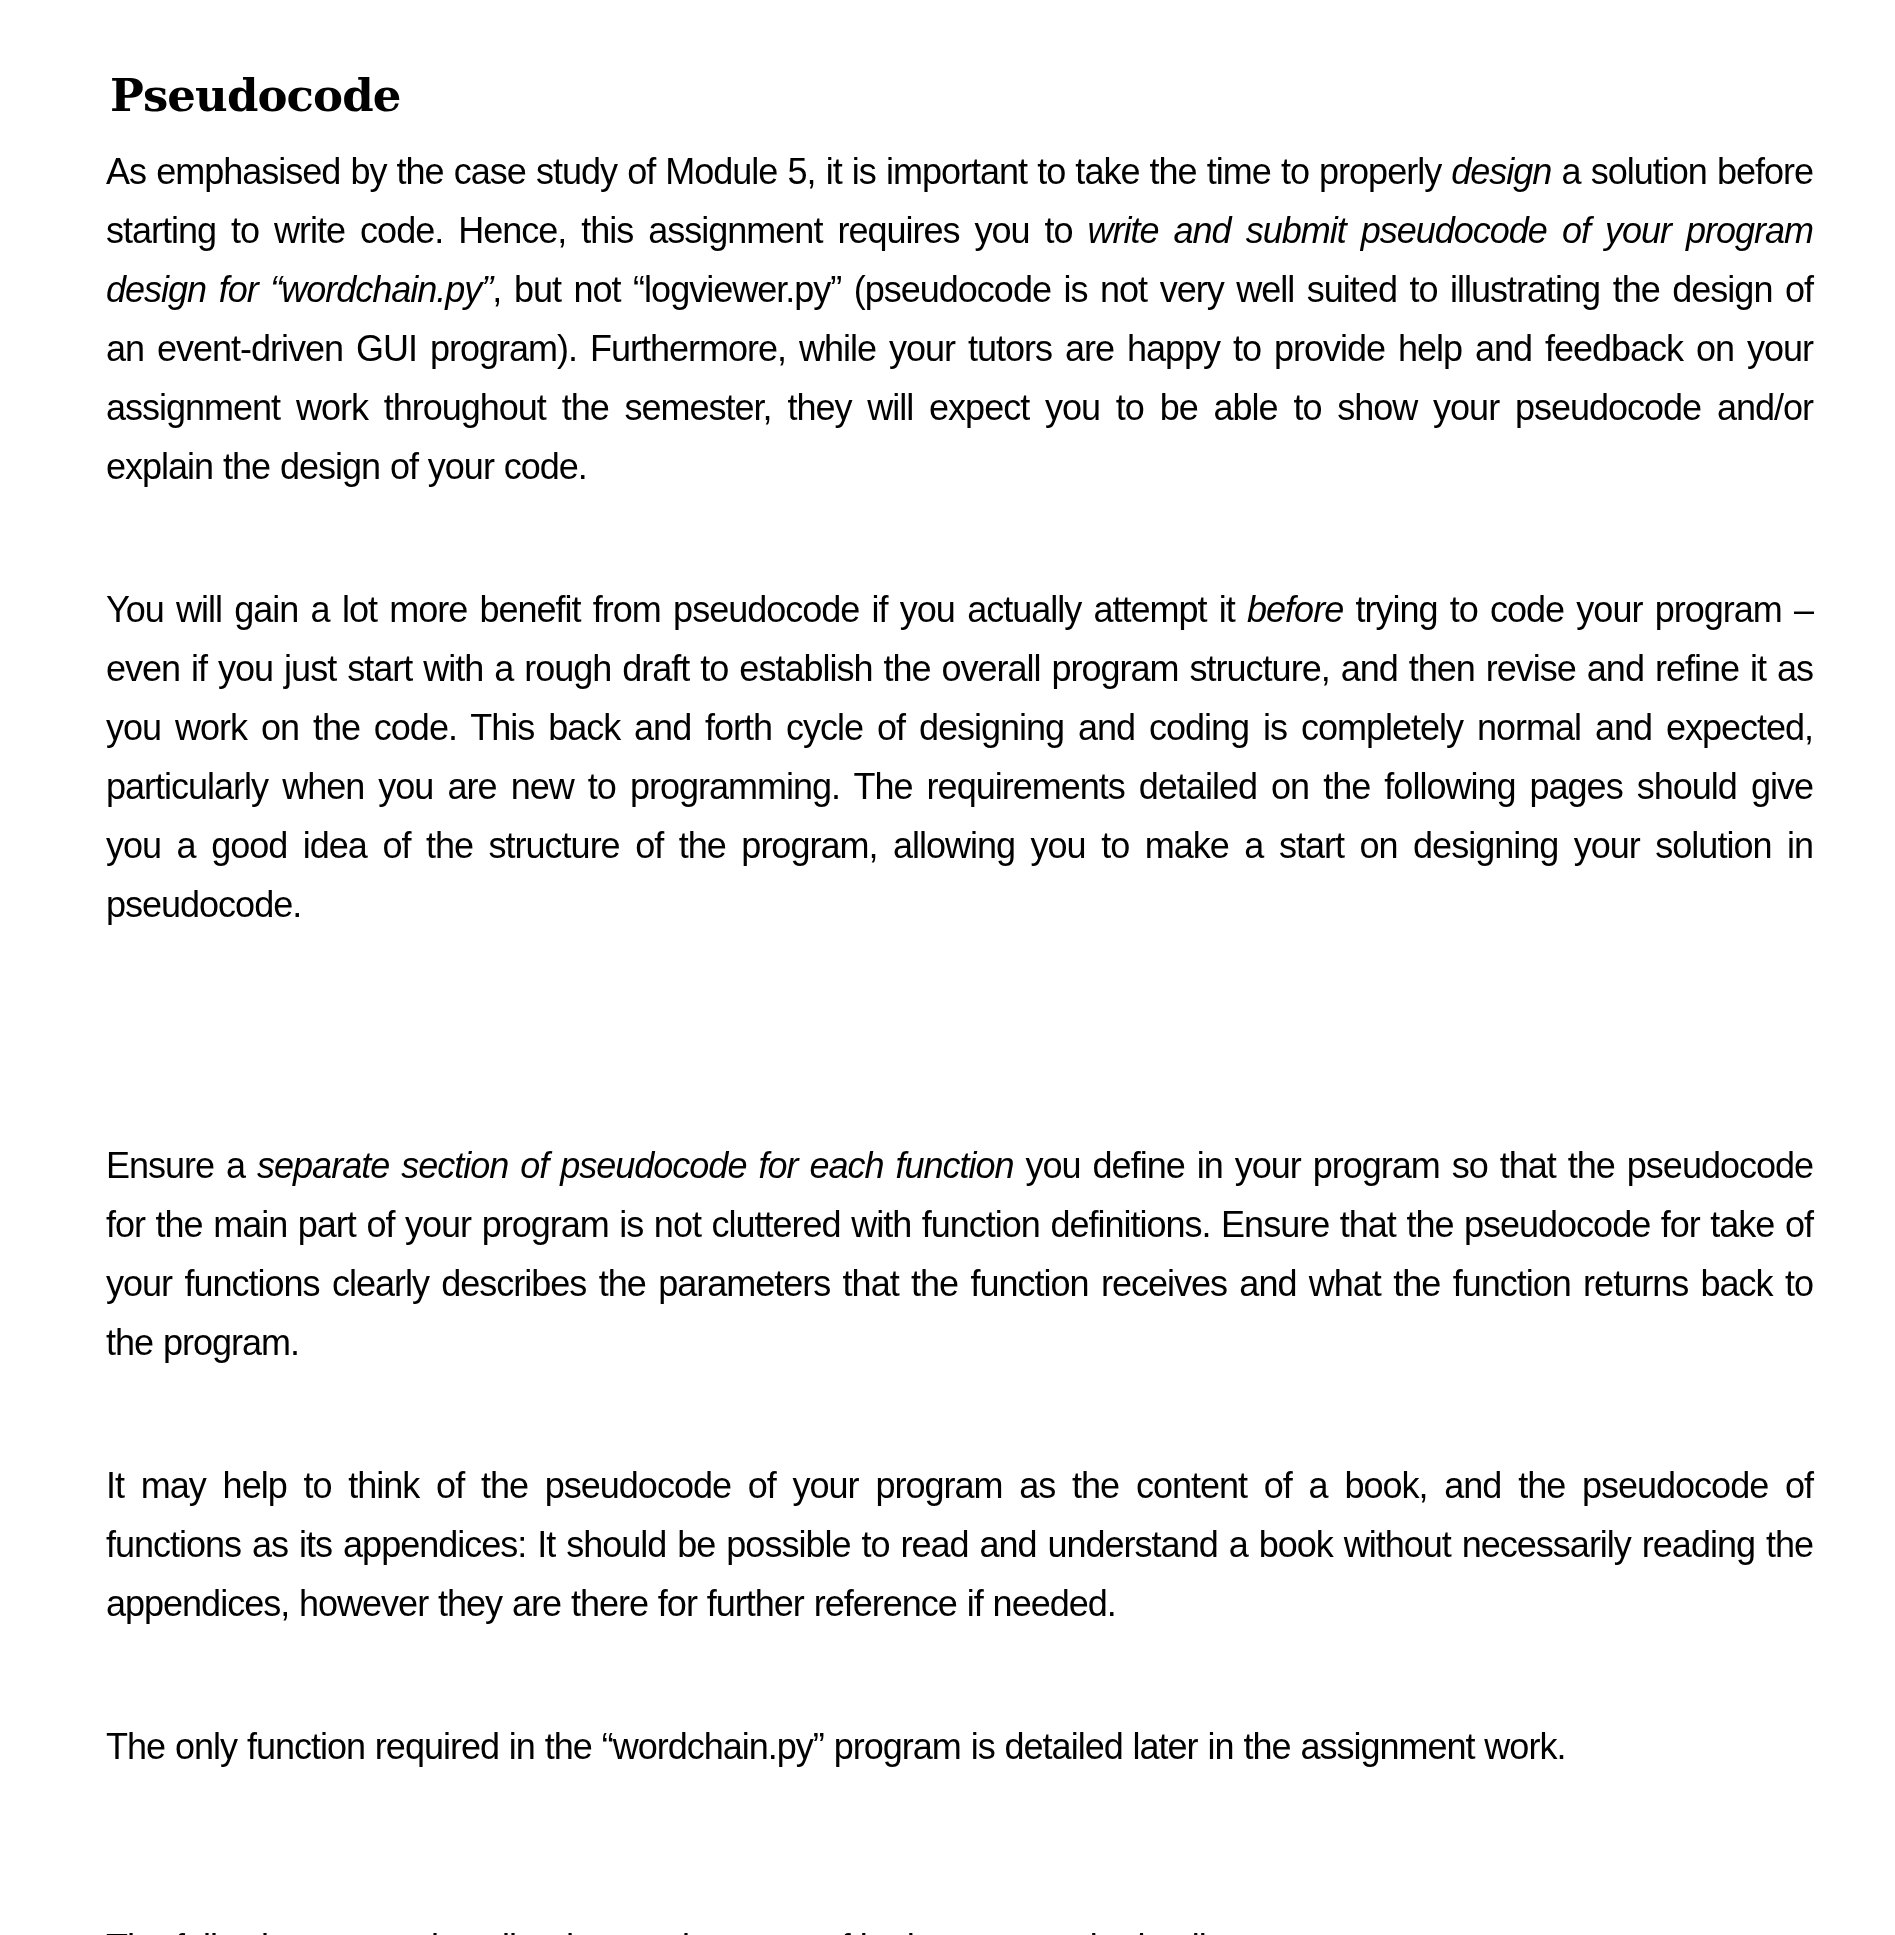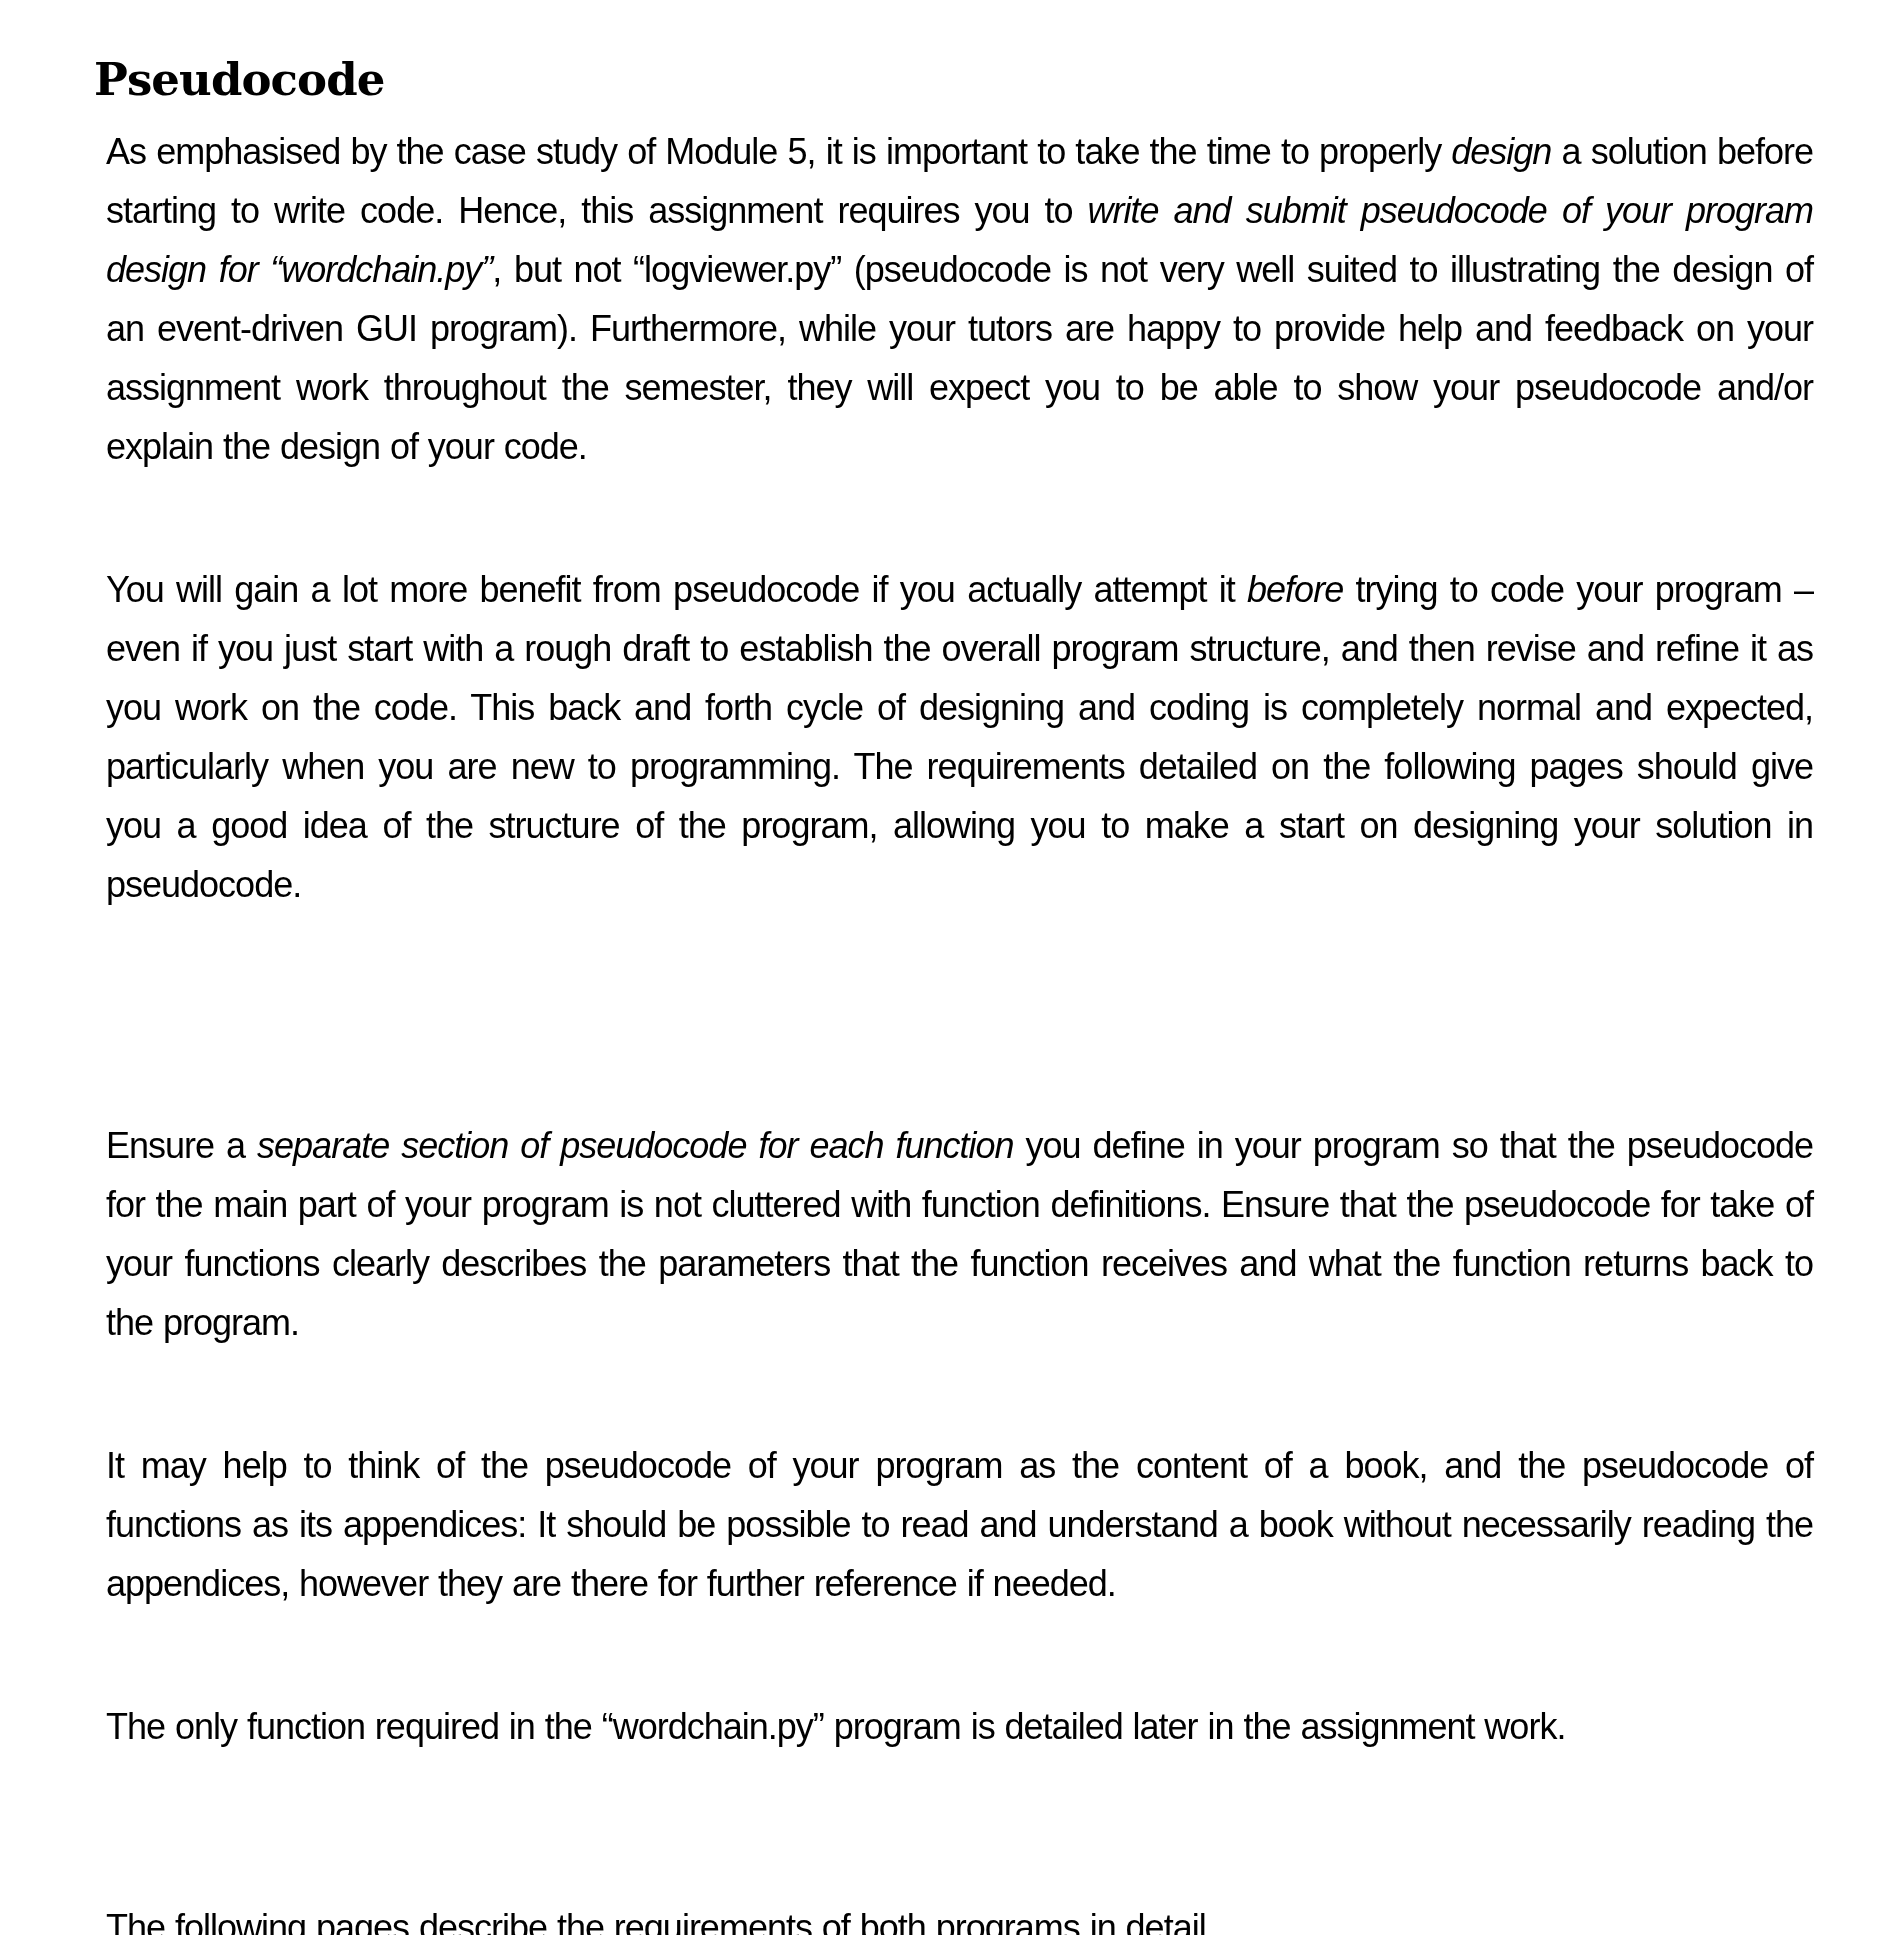--- a/index.html
+++ b/index.html
@@ -9,21 +9,21 @@
     color: #000000;
     font-family: "Liberation Sans", sans-serif;
     font-size: 36px;
     line-height: 59px;
   }
   .heading {
     font-family: "DejaVu Serif", serif;
     font-weight: bold;
     font-size: 45px;
     line-height: 60px;
-    margin: 0;
+    margin: 16px;
     letter-spacing: -0.9px;
   }
   .para { margin: 12px; text-align: justify; text-align-last: left; letter-spacing: -1px; word-spacing: 0.9px; }
   .para.single { text-align: left; }
   .gap1 { height: 60px; }
   .gap2 { height: 118px; }
   em { font-style: italic; }
 </style>
 </head>
 <body>

